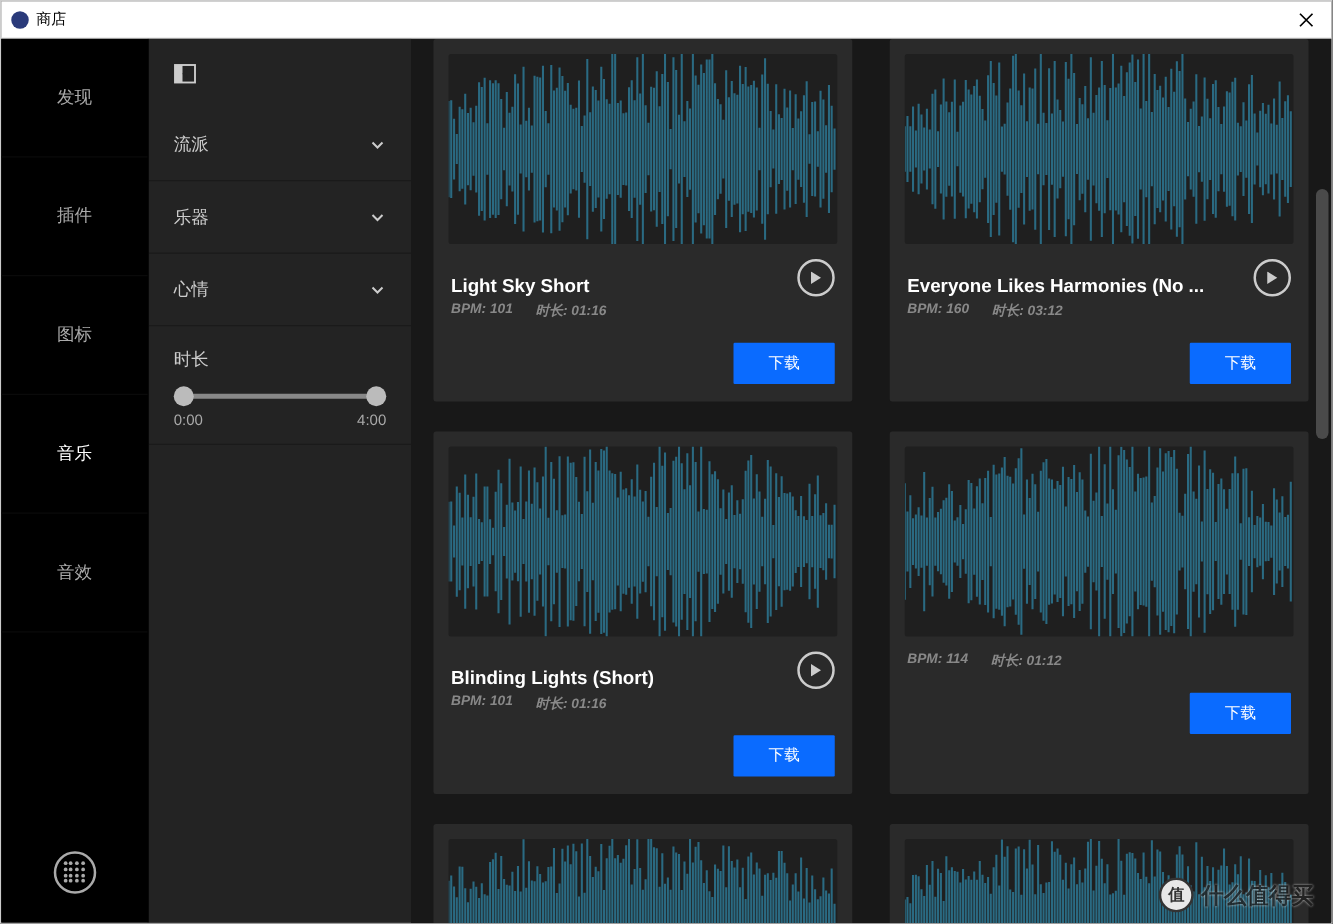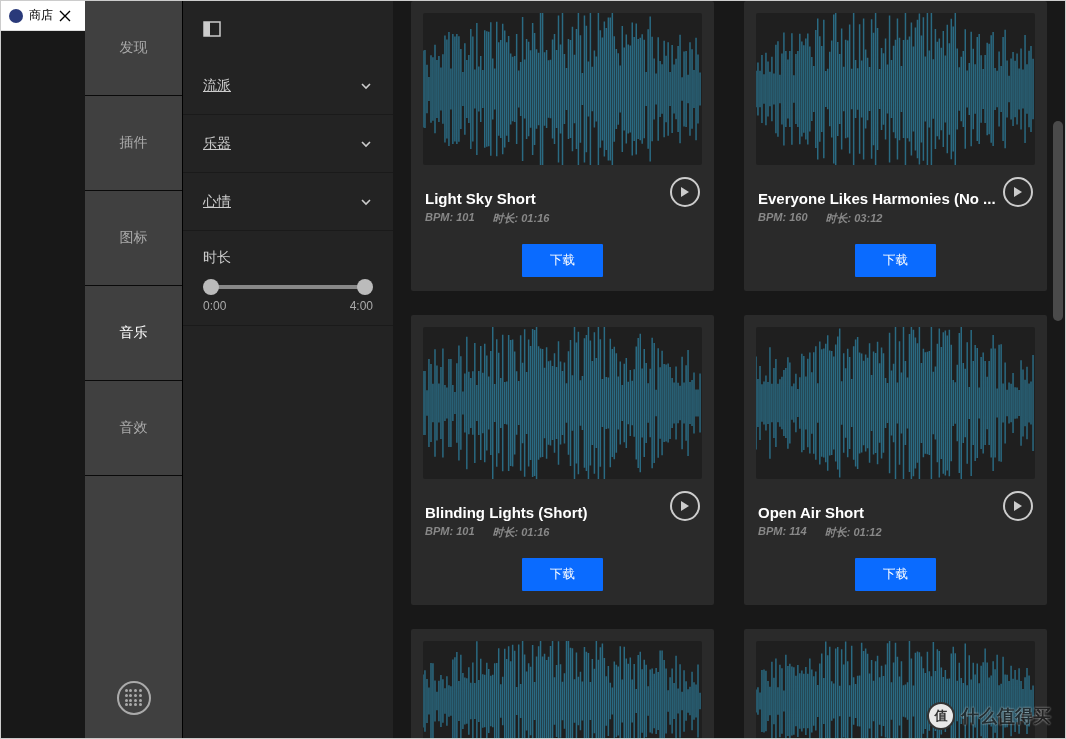--- a/index.html
+++ b/index.html
@@ -1,52 +1,52 @@
 <!DOCTYPE html>
 <html><head>
 <meta charset="utf-8">
 <style>
 * { margin: 0; padding: 0; box-sizing: border-box; font-family: "Microsoft YaHei", Arial, sans-serif; }
 body { width: 1066px; height: 739px; background: #fff; overflow: hidden; }
-.window { width: 1066px; height: 739px; border: 1px solid #ccc; display: flex; flex-direction: row; background: #181818; }
+.window { width: 1066px; height: 739px; border: 1px solid #ccc; display: flex; flex-direction: column; background: #181818; }
 .titlebar { height: 30px; background: #fff; display: flex; align-items: center; justify-content: space-between; padding: 0 8px; border-bottom: 1px solid #ddd; }
 .titlebar-left { display: flex; align-items: center; gap: 6px; font-size: 12px; color: #000; }
 .title-icon { width: 14px; height: 14px; border-radius: 50%; background: #2a3a7a; display:inline-block; }
 .titlebar-close { width: 24px; height: 24px; display:flex; align-items:center; justify-content:center; cursor:pointer; }
 .titlebar-close svg { width:12px; height:12px; }
 .app { flex:1; display:flex; background:#181818; position:relative; overflow:hidden; }
-.nav { width: 98px; background:#404040; display:flex; flex-direction:column; border-right:1px solid #000; }
+.nav { width: 118px; background:#000000; display:flex; flex-direction:column; border-right:1px solid #000; }
 .nav-item { height: 95px; display:flex; align-items:center; justify-content:center; color:#aaa; font-size:14px; border-bottom:1px solid #0a0a0a; cursor:pointer; }
 .nav-item.active { color:#fff; font-weight:500; }
 .nav-spacer { flex:1; }
 .nav-bottom { height:80px; display:flex; align-items:center; justify-content:center; }
 .grid-icon { width:34px; height:34px; border:2px solid #aaa; border-radius:50%; display:flex; align-items:center; justify-content:center; cursor:pointer; }
 .grid-icon-inner { width:18px; height:18px; display:grid; grid-template-columns:repeat(4,1fr); grid-template-rows:repeat(4,1fr); gap:1px; }
 .grid-icon-inner span { background:#aaa; width:3px; height:3px; border-radius:50%; }
 .filters { width: 210px; background:#232323; padding: 18px 0 0 0; overflow:hidden; }
 .collapse-icon { margin: 0 0 18px 20px; width:20px; height:20px; cursor:pointer; display:flex; align-items:center; }
 .collapse-icon svg { width:18px; height:18px; }
-.filter-row { height:58px; display:flex; align-items:center; justify-content:space-between; padding:0 20px 0 20px; color:#ccc; font-size:14px; border-bottom:1px solid #1a1a1a; cursor:pointer;text-decoration:underline; }
+.filter-row { height:58px; display:flex; align-items:center; justify-content:space-between; padding:0 20px 0 20px; color:#ccc; font-size:14px; border-bottom:1px solid #1a1a1a; cursor:pointer; }
 .chevron { width:14px; height:14px; }
 .slider-section { padding: 18px 20px 12px 20px; border-bottom:1px solid #1a1a1a; }
 .slider-label { color:#ccc; font-size:14px; margin-bottom:18px; }
 .slider-track { position:relative; height:4px; background:#888; border-radius:2px; margin:0 6px 10px 6px; }
 .slider-thumb { position:absolute; top:-6px; width:16px; height:16px; background:#bbb; border-radius:50%; cursor:pointer; }
 .slider-vals { display:flex; justify-content:space-between; color:#aaa; font-size:12px; }
 .content { flex:1; background:#181818; padding: 0 18px 0 18px; overflow-y:auto; position:relative; }
 .grid { display:grid; grid-template-columns: 1fr 1fr; gap: 24px 30px; padding-top:0; }
 .card { background:#2a2a2a; border-radius:2px; overflow:hidden; }
 .waveform { height: 152px; background:#1f1f1f; position:relative; margin:12px; border-radius:2px; overflow:hidden; }
 .card-body { padding: 0 14px 14px 14px; position:relative; }
 .card-title-row { display:flex; align-items:flex-end; justify-content:space-between; }
 .card-title { color:#fff; font-size:15px; font-weight:600; white-space:nowrap; overflow:hidden; text-overflow:ellipsis; max-width:240px; }
 .play-btn { width:30px; height:30px; border:2px solid #ccc; border-radius:50%; display:flex; align-items:center; justify-content:center; cursor:pointer; flex-shrink:0; }
 .play-btn svg { width:10px; height:10px; fill:#ccc; }
 .card-meta { color:#888; font-size:11px; font-weight:600; margin-top:4px; display:flex; gap:18px;font-style:italic; }
-.card-actions { display:flex; justify-content:center; margin-top:18px; }
+.card-actions { display:flex; justify-content:flex-end; margin-top:18px; }
 .download-btn { background:#0a6bff; color:#fff; border:none; padding:8px 28px; font-size:12.5px; font-weight:500; cursor:pointer; border-radius:1px; }
 .card.partial .waveform { margin-bottom:12px; height:120px; }
 .scrollbar { position:absolute; right:2px; top:120px; width:10px; height:200px; background:#4a4a4a; border-radius:5px; }
 .watermark { position:absolute; right:14px; bottom:8px; display:flex; align-items:center; gap:6px; color:#222; font-weight:700; pointer-events:none; }
 .watermark .badge { width:28px; height:28px; border-radius:50%; background:#e8e8e8; border:2px solid #333; display:flex; align-items:center; justify-content:center; font-size:13px; color:#333; }
 .watermark .txt { font-size:18px; color:#222; opacity:.75; text-shadow:0 0 2px #fff; }
 svg.wave { width:100%; height:100%; display:block; }
 svg.wave path { fill:#2a6a82; stroke:#2a6a82; }
 </style>
 </head>
@@ -223,28 +223,20 @@
       </div>
     </div>
           </div>
           <div class="card">
     <div class="waveform">
               <svg class="wave" viewBox="0 0 300 152" preserveAspectRatio="none">
                 <path d="M0.0 29.4 L0.0 122.6 M2.1 52.0 L2.1 100.0 M4.3 38.9 L4.3 113.1 M6.4 57.3 L6.4 94.7 M8.6 54.4 L8.6 97.6 M10.7 48.5 L10.7 103.5 M12.9 55.1 L12.9 96.9 M15.0 20.3 L15.0 131.7 M17.1 56.7 L17.1 95.3 M19.3 41.1 L19.3 110.9 M21.4 32.1 L21.4 119.9 M23.6 56.7 L23.6 95.3 M25.7 52.3 L25.7 99.7 M27.9 49.8 L27.9 102.2 M30.0 43.0 L30.0 109.0 M32.1 40.9 L32.1 111.1 M34.3 30.2 L34.3 121.8 M36.4 35.6 L36.4 116.4 M38.6 59.2 L38.6 92.8 M40.7 56.6 L40.7 95.4 M42.9 46.8 L42.9 105.2 M45.0 61.9 L45.0 90.1 M47.1 50.2 L47.1 101.8 M49.3 26.7 L49.3 125.3 M51.4 29.1 L51.4 122.9 M53.6 49.5 L53.6 102.5 M55.7 31.8 L55.7 120.2 M57.9 25.6 L57.9 126.4 M60.0 45.3 L60.0 106.7 M62.1 25.2 L62.1 126.8 M64.3 19.3 L64.3 132.7 M66.4 56.3 L66.4 95.7 M68.6 14.6 L68.6 137.4 M70.7 22.3 L70.7 129.7 M72.9 21.5 L72.9 130.5 M75.0 16.7 L75.0 135.3 M77.1 8.3 L77.1 143.7 M79.3 23.4 L79.3 128.6 M81.4 24.1 L81.4 127.9 M83.6 29.6 L83.6 122.4 M85.7 17.4 L85.7 134.6 M87.9 9.4 L87.9 142.6 M90.0 1.4 L90.0 150.6 M92.1 54.3 L92.1 97.7 M94.3 26.3 L94.3 125.7 M96.4 41.2 L96.4 110.8 M98.6 21.8 L98.6 130.2 M100.7 30.1 L100.7 121.9 M102.9 52.1 L102.9 99.9 M105.0 19.3 L105.0 132.7 M107.1 12.6 L107.1 139.4 M109.3 10.0 L109.3 142.0 M111.4 25.5 L111.4 126.5 M113.6 26.4 L113.6 125.6 M115.7 33.7 L115.7 118.3 M117.9 27.6 L117.9 124.4 M120.0 30.8 L120.0 121.2 M122.1 16.2 L122.1 135.8 M124.3 48.0 L124.3 104.0 M126.4 24.4 L126.4 127.6 M128.6 25.9 L128.6 126.1 M130.7 14.8 L130.7 137.2 M132.9 36.3 L132.9 115.7 M135.0 20.5 L135.0 131.5 M137.1 26.3 L137.1 125.7 M139.3 51.1 L139.3 100.9 M141.4 55.9 L141.4 96.1 M143.6 5.8 L143.6 146.2 M145.7 43.4 L145.7 108.6 M147.9 36.8 L147.9 115.2 M150.0 -6.3 L150.0 158.3 M152.1 55.6 L152.1 96.4 M154.3 14.2 L154.3 137.8 M156.4 45.5 L156.4 106.5 M158.6 -2.8 L158.6 154.8 M160.7 34.1 L160.7 117.9 M162.9 50.5 L162.9 101.5 M165.0 6.9 L165.0 145.1 M167.1 -0.1 L167.1 152.1 M169.3 2.8 L169.3 149.2 M171.4 10.4 L171.4 141.6 M173.6 16.3 L173.6 135.7 M175.7 -4.8 L175.7 156.8 M177.9 36.0 L177.9 116.0 M180.0 21.8 L180.0 130.2 M182.1 25.2 L182.1 126.8 M184.3 24.8 L184.3 127.2 M186.4 23.9 L186.4 128.1 M188.6 -1.6 L188.6 153.6 M190.7 44.7 L190.7 107.3 M192.9 39.5 L192.9 112.5 M195.0 16.8 L195.0 135.2 M197.1 1.4 L197.1 150.6 M199.3 19.9 L199.3 132.1 M201.4 5.3 L201.4 146.7 M203.6 3.5 L203.6 148.5 M205.7 8.4 L205.7 143.6 M207.9 2.7 L207.9 149.3 M210.0 17.7 L210.0 134.3 M212.1 52.9 L212.1 99.1 M214.3 55.3 L214.3 96.7 M216.4 37.8 L216.4 114.2 M218.6 6.0 L218.6 146.0 M220.7 -6.7 L220.7 158.7 M222.9 35.9 L222.9 116.1 M225.0 41.8 L225.0 110.2 M227.1 15.2 L227.1 136.8 M229.3 60.0 L229.3 92.0 M231.4 3.1 L231.4 148.9 M233.6 33.9 L233.6 118.1 M235.7 18.1 L235.7 133.9 M237.9 21.0 L237.9 131.0 M240.0 60.4 L240.0 91.6 M242.1 30.0 L242.1 122.0 M244.3 25.5 L244.3 126.5 M246.4 34.1 L246.4 117.9 M248.6 49.7 L248.6 102.3 M250.7 34.0 L250.7 118.0 M252.9 21.4 L252.9 130.6 M255.0 7.9 L255.0 144.1 M257.1 21.4 L257.1 130.6 M259.3 61.4 L259.3 90.6 M261.4 17.7 L261.4 134.3 M263.6 17.3 L263.6 134.7 M265.7 56.5 L265.7 95.5 M267.9 35.4 L267.9 116.6 M270.0 62.7 L270.0 89.3 M272.1 55.5 L272.1 96.5 M274.3 56.7 L274.3 95.3 M276.4 45.9 L276.4 106.1 M278.6 60.2 L278.6 91.8 M280.7 60.4 L280.7 91.6 M282.9 63.1 L282.9 88.9 M285.0 33.3 L285.0 118.7 M287.1 42.4 L287.1 109.6 M289.3 52.8 L289.3 99.2 M291.4 39.7 L291.4 112.3 M293.6 56.4 L293.6 95.6 M295.7 54.5 L295.7 97.5 M297.9 28.1 L297.9 123.9 " stroke="#2a6a82" stroke-width="1.6"></path>
               </svg>
             </div>
     <div class="card-body">
-      <div class="card-title-row">
-        <div class="card-title">Open Air Short</div>
-        <div class="play-btn">
-          <svg viewBox="0 0 10 10">
-                    <path d="M1 0 L9 5 L1 10 Z"></path>
-                  </svg>
-        </div>
-      </div>
       <div class="card-meta">
         <span>BPM: 114</span>
         <span>时长: 01:12</span>
       </div>
       <div class="card-actions">
         <button class="download-btn">下载</button>
       </div>
     </div>
           </div>
           <div class="card partial">

